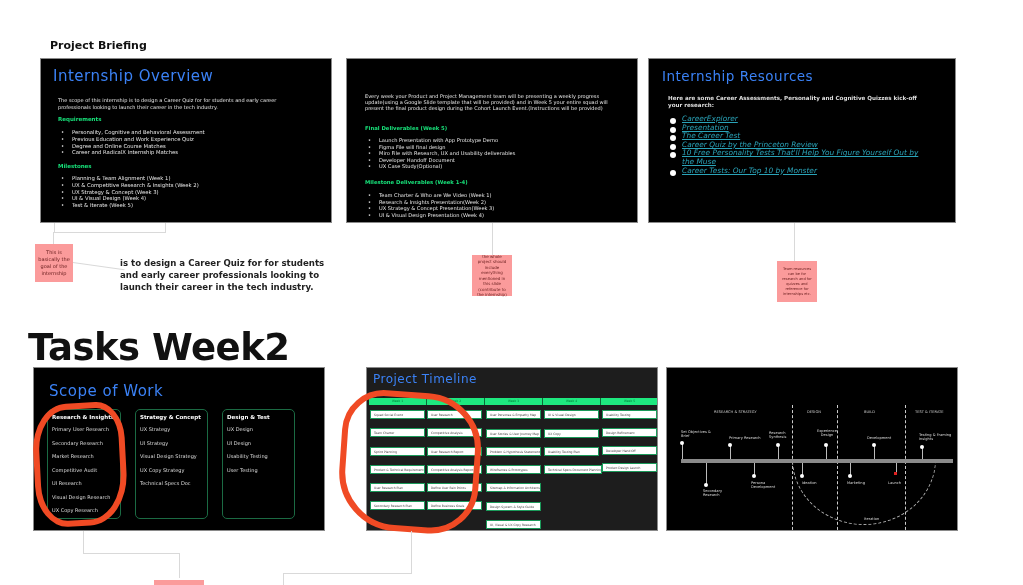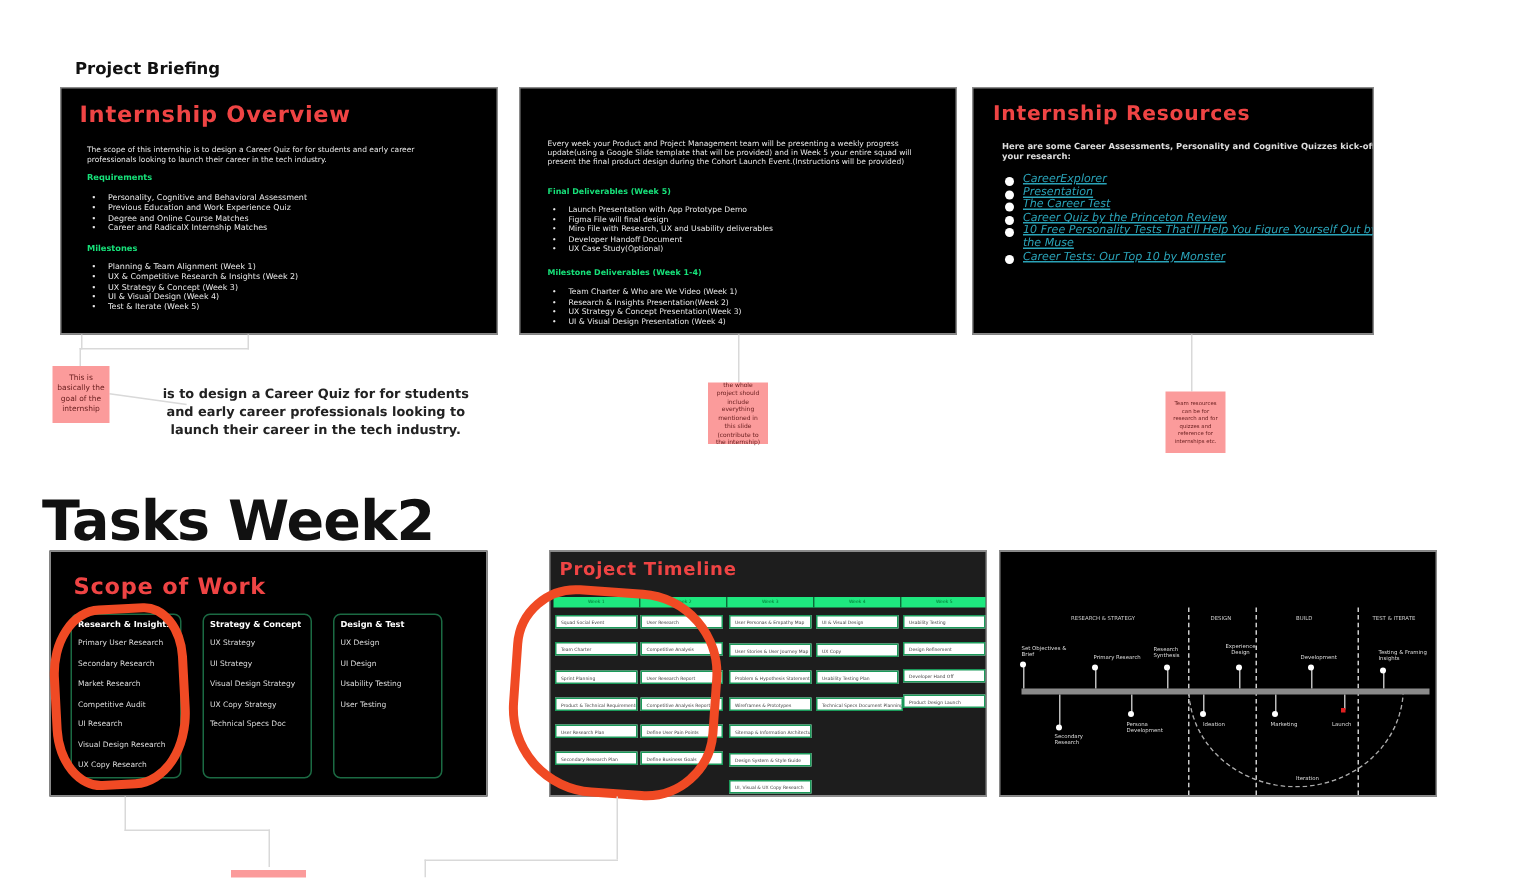--- a/index.html
+++ b/index.html
@@ -1,21 +1,21 @@
 <!DOCTYPE html>
 <html><head>
 <meta charset="utf-8">
 <style>
   * { box-sizing: border-box; margin: 0; padding: 0; }
   html, body { width: 1023px; height: 585px; overflow: hidden; background: #ffffff; }
   body { position: relative; font-family: "DejaVu Sans", sans-serif; color: #111; }
   .abs { position: absolute; }
   .slide { position: absolute; background: #000; border: 1px solid #8a8a8a; overflow: hidden; }
   .green { color: #17e27a; }
-  .stitle { font-family: "DejaVu Sans", sans-serif; font-weight: bold; color: #ef4444; letter-spacing: 0.5px; white-space: nowrap; }
+  .stitle { font-family: "DejaVu Sans", sans-serif; font-weight: normal; color: #3b82f6; letter-spacing: 0.5px; white-space: nowrap; }
   .wtxt { color: #e8e8e8; }
   ul.bul { list-style: none; }
   ul.bul li { position: relative; padding-left: 14px; }
   ul.bul li::before { content: "•"; position: absolute; left: 3px; top: 0; color: #e8e8e8; }
   .sticky { position: absolute; background: #fb9b9b; color: #6b2020; font-size: 5px; line-height: 7px; text-align: center; display: flex; align-items: center; justify-content: center; padding: 3px; }
   .connector { position: absolute; border-color: #d9d9d9; border-style: solid; border-width: 0; }
   .red-circle { position: absolute; border: 6px solid #f04a24; border-radius: 38% 30% 42% 34%; }
   .link { color: #2aa3b8; text-decoration: underline; }
   .res-li { position: relative; padding-left: 14px; }
   .res-li::before { content: ""; position: absolute; left: 2px; top: 3px; width: 6px; height: 6px; border-radius: 50%; background: #fff; }
@@ -68,21 +68,21 @@
   </ul>
   <div class="abs green" style="left:18px;top:120px;font-size:5.3px;font-weight:bold;">Milestone Deliverables (Week 1-4)</div>
   <ul class="bul abs wtxt" style="left:18px;top:133px;font-size:5.1px;line-height:6.6px;">
     <li>Team Charter &amp; Who are We Video (Week 1)</li>
     <li>Research &amp; Insights Presentation(Week 2)</li>
     <li>UX Strategy &amp; Concept Presentation(Week 3)</li>
     <li>UI &amp; Visual Design Presentation (Week 4)</li>
   </ul>
 </div>
 
-<div class="slide" style="left:648px;top:58px;width:268px;height:165px;">
+<div class="slide" style="left:648px;top:58px;width:308px;height:165px;">
   <div class="stitle abs" style="left:13px;top:9px;font-size:13.5px;">Internship Resources</div>
   <div class="abs" style="left:19px;top:36px;width:255px;font-size:5.6px;line-height:6.8px;font-weight:bold;color:#ddd;">Here are some Career Assessments, Personality and Cognitive Quizzes kick-off your research:</div>
   <div class="abs" style="left:19px;top:56px;width:262px;font-size:7.4px;line-height:8.6px;font-style:italic;">
     <div class="res-li"><span class="link">CareerExplorer</span></div>
     <div class="res-li"><span class="link">Presentation</span></div>
     <div class="res-li"><span class="link">The Career Test</span></div>
     <div class="res-li"><span class="link">Career Quiz by the Princeton Review</span></div>
     <div class="res-li"><span class="link">10 Free Personality Tests That'll Help You Figure Yourself Out by the Muse</span></div>
     <div class="res-li"><span class="link">Career Tests: Our Top 10 by Monster</span></div>
   </div>
@@ -92,21 +92,21 @@
 <div class="connector" style="left:53px;top:232px;width:113px;height:1px;border-top-width:1px;"></div>
 <div class="connector" style="left:53px;top:232px;width:1px;height:13px;border-left-width:1px;"></div>
 <div class="connector" style="left:73px;top:262px;width:52px;height:8px;border-top-width:1px;transform:rotate(8deg);transform-origin:left top;"></div>
 <div class="connector" style="left:492px;top:223px;width:1px;height:33px;border-left-width:1px;"></div>
 <div class="connector" style="left:794px;top:223px;width:1px;height:38px;border-left-width:1px;"></div>
 
 <div class="sticky" style="left:35px;top:244px;width:38px;height:38px;">This is basically the goal of the internship</div>
 <div class="sticky" style="left:472px;top:255px;width:40px;height:41px;font-size:4px;line-height:5.5px;">the whole project should include everything mentioned in this slide (contribute to the internship)</div>
 <div class="sticky" style="left:777px;top:261px;width:40px;height:41px;font-size:3.6px;line-height:5px;">Team resources can be for research and for quizzes and reference for internships etc.</div>
 
-<div class="abs" style="left:108px;top:257px;width:205px;font-size:8.6px;line-height:12px;font-weight:bold;text-align:center;color:#222;">is to design a Career Quiz for for students and early career professionals looking to launch their career in the tech industry.</div>
+<div class="abs" style="left:120px;top:257px;width:205px;font-size:8.6px;line-height:12px;font-weight:bold;text-align:left;color:#222;">is to design a Career Quiz for for students and early career professionals looking to launch their career in the tech industry.</div>
 
 <div class="slide" style="left:33px;top:367px;width:292px;height:164px;">
   <div class="stitle abs" style="left:15px;top:14px;font-size:15px;">Scope of Work</div>
   <div class="col-box" style="left:13px;top:41px;width:74px;height:110px;">
     <div class="col-head">Research &amp; Insights</div>
     <div class="col-item">Primary User Research</div>
     <div class="col-item">Secondary Research</div>
     <div class="col-item">Market Research</div>
     <div class="col-item">Competitive Audit</div>
     <div class="col-item">UI Research</div>

